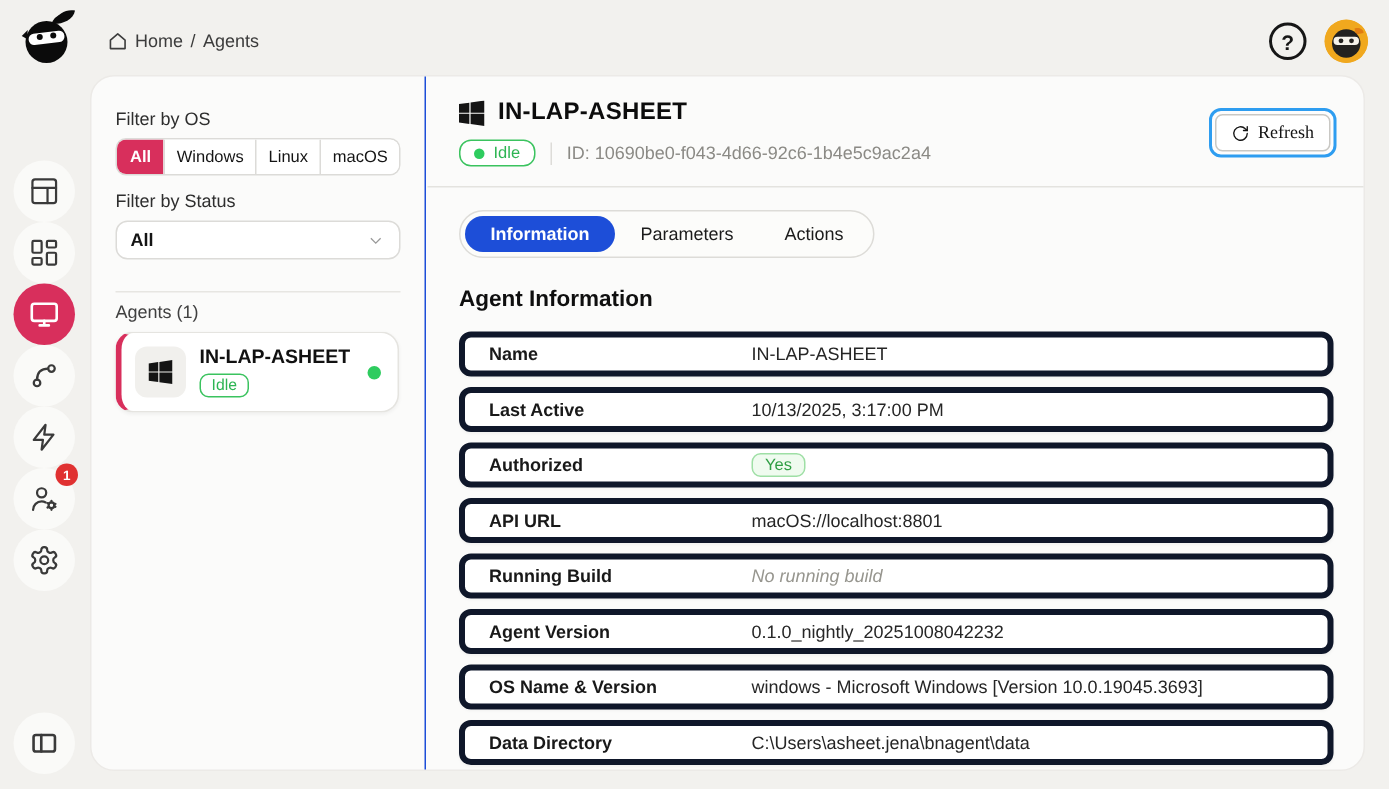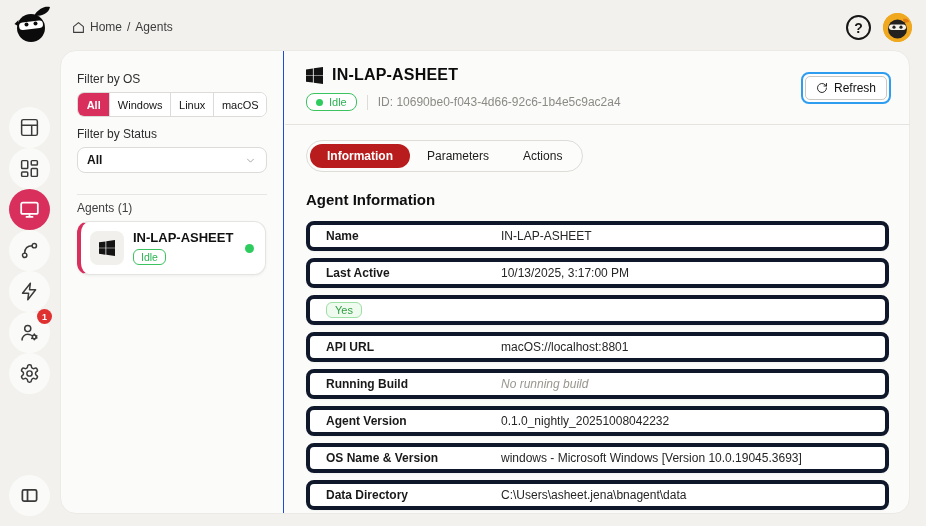--- a/index.html
+++ b/index.html
@@ -61,27 +61,27 @@
   .title-row { position:absolute; left:21px; top:15px; display:flex; align-items:center; gap:9px; }
   .title-row h1 { font-size:16px; font-weight:bold; color:#0c0c0c; letter-spacing:.2px; }
   .meta-row { position:absolute; left:21px; top:42px; display:flex; align-items:center; gap:10px; }
   .idle-pill { display:inline-flex; align-items:center; gap:6px; border:1px solid #3bc35f; color:#2db553;
     font-size:11px; border-radius:8px; padding:2px 9px; background:#fff; }
   .idle-pill .dot { width:7px; height:7px; border-radius:50%; background:#2ecc5f; }
   .meta-sep { width:1px; height:15px; background:#dddcd8; }
   .agent-id { font-size:12px; color:#8b8a85; }
   .refresh-ring { position:absolute; right:18px; top:21px; border:2px solid #2e9df0; border-radius:8px; padding:2px; background:#fdfdfd; }
   .refresh-btn { display:flex; align-items:center; gap:6px; background:#fff; border:1px solid #c9c8c4;
-    border-radius:5px; padding:4px 10px; font-size:12px; color:#141414; cursor:pointer; font-family:Liberation Sans, sans-serif; }
+    border-radius:5px; padding:4px 10px; font-size:12px; color:#141414; cursor:pointer; font-family:Liberation Serif, serif; }
   .refresh-btn svg { stroke:#141414; fill:none; stroke-width:1.8; stroke-linecap:round; stroke-linejoin:round; }
 
   .tabs { position:absolute; left:21px; top:89px; display:inline-flex; align-items:center;
     border:1px solid #dddcd8; border-radius:18px; background:#fcfcfa; padding:3px; }
   .tab { padding:5px 17px; font-size:12px; color:#1b1b1b; border-radius:14px; cursor:pointer; }
-  .tab.active { background:#b91c1c; color:#fff; font-weight:bold; }
+  .tab.active { background:#1d4ed8; color:#fff; font-weight:bold; }
 
   .section-title { position:absolute; left:21px; top:140px; font-size:15px; font-weight:bold; color:#0f0f0f; }
 
   .rows { position:absolute; left:21px; right:20px; top:170px; display:flex; flex-direction:column; gap:7px; }
   .info-row { height:30px; background:#fff; border:4px solid #0f172a; border-radius:8px;
     display:flex; align-items:center; padding:0 16px; box-shadow:0 1px 2px rgba(0,0,0,.04); }
   .info-row .lbl { width:175px; flex:none; font-size:12px; font-weight:bold; color:#191919; }
   .info-row .val { font-size:12px; color:#262626; white-space:nowrap; }
   .val.muted-italic { font-style:italic; color:#97968f; }
   .yes-badge { display:inline-block; border:1px solid #9edfa5; background:#effbef; color:#2f9e44;
@@ -255,20 +255,21 @@
       <div class="rows">
         <div class="info-row">
           <span class="lbl">Name</span>
           <span class="val">IN-LAP-ASHEET</span>
         </div>
         <div class="info-row">
           <span class="lbl">Last Active</span>
           <span class="val">10/13/2025, 3:17:00 PM</span>
         </div>
         <div class="info-row">
+          <span class="lbl">Authorized</span>
           <span class="val"><span class="yes-badge">Yes</span></span>
         </div>
         <div class="info-row">
           <span class="lbl">API URL</span>
           <span class="val">macOS://localhost:8801</span>
         </div>
         <div class="info-row">
           <span class="lbl">Running Build</span>
           <span class="val muted-italic">No running build</span>
         </div>

